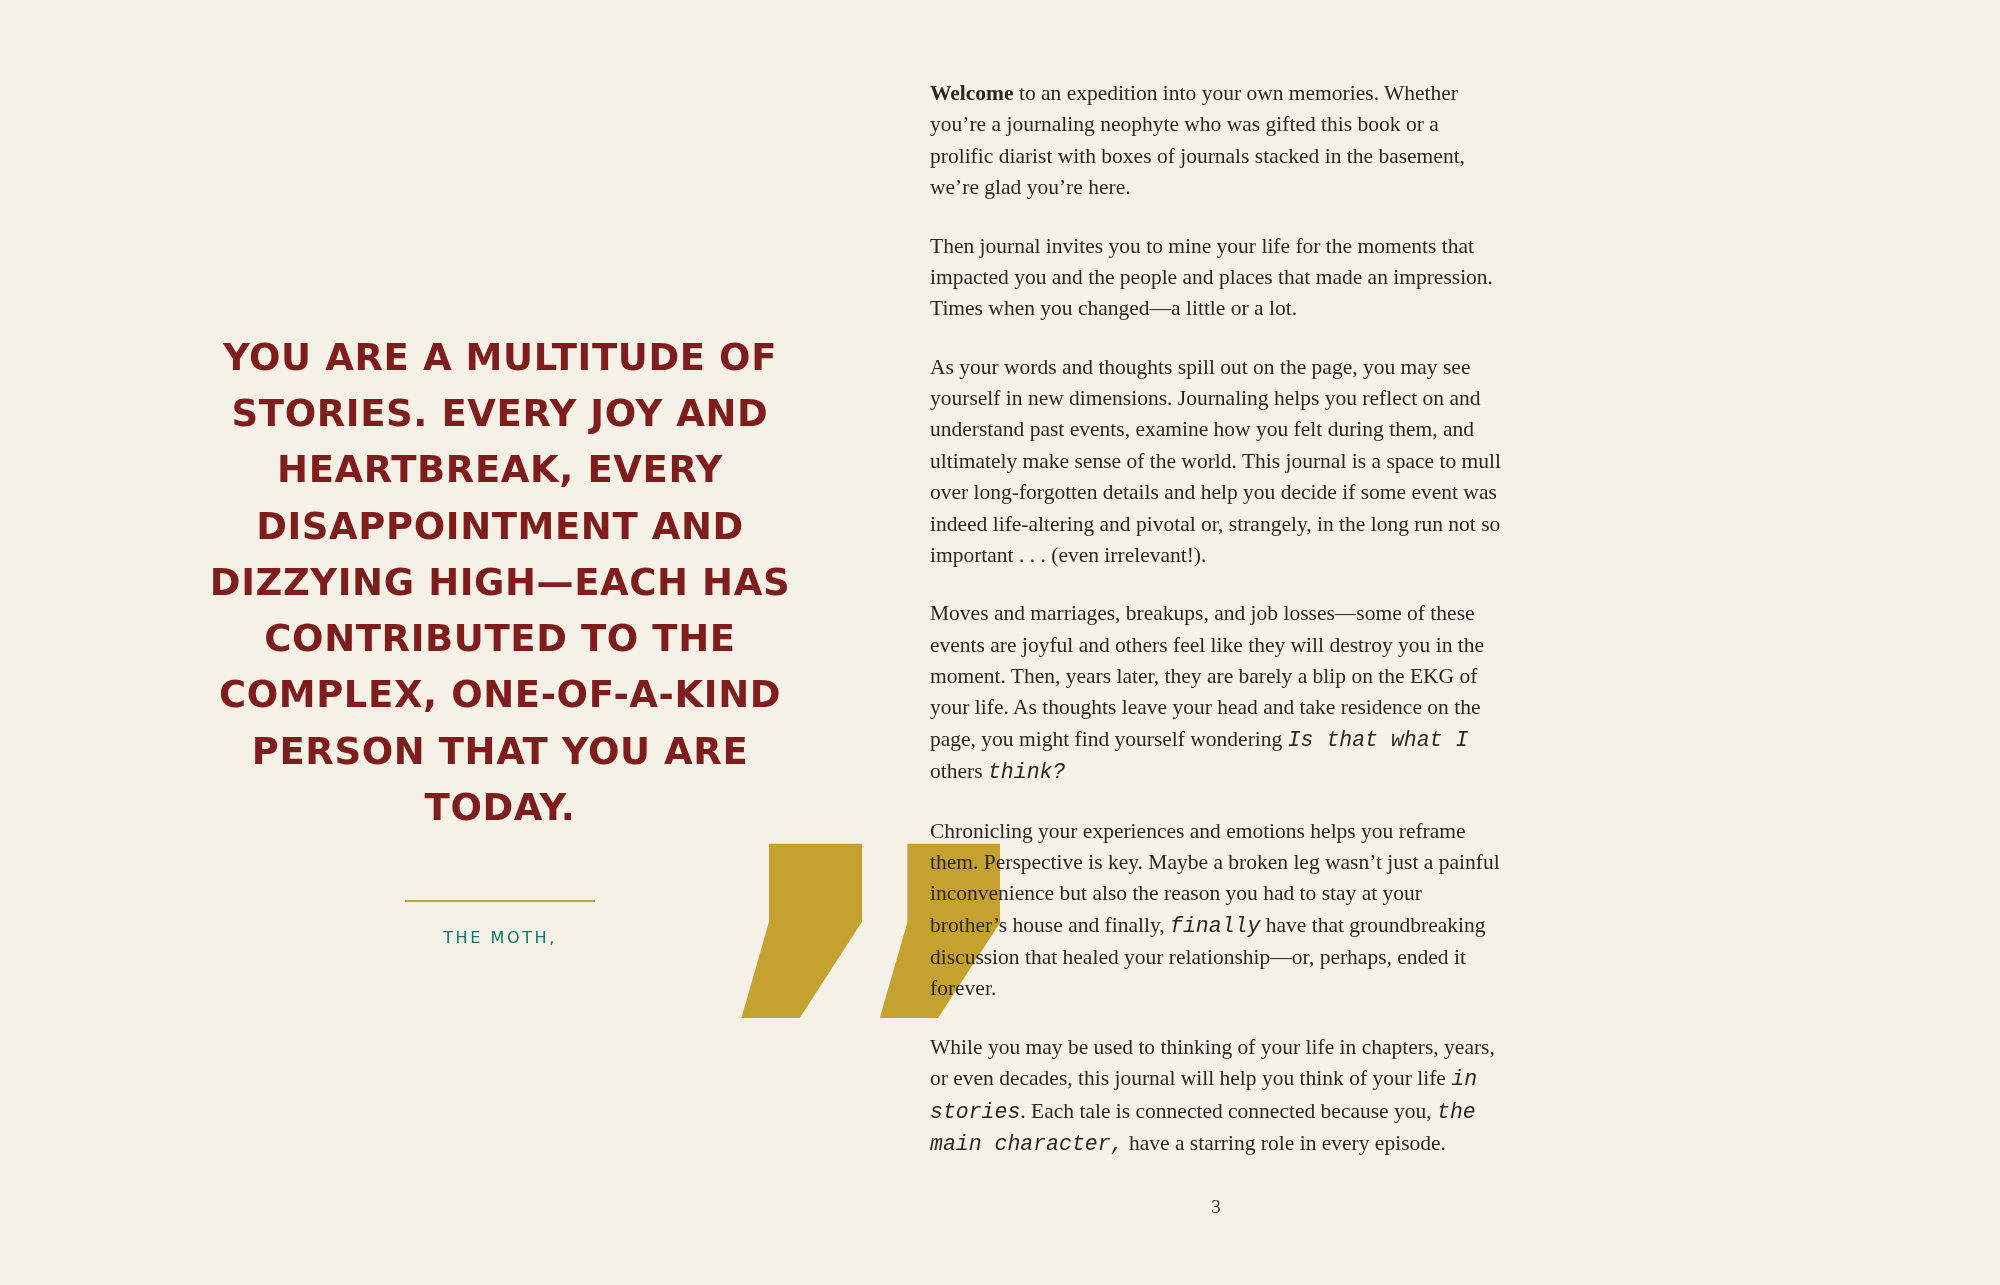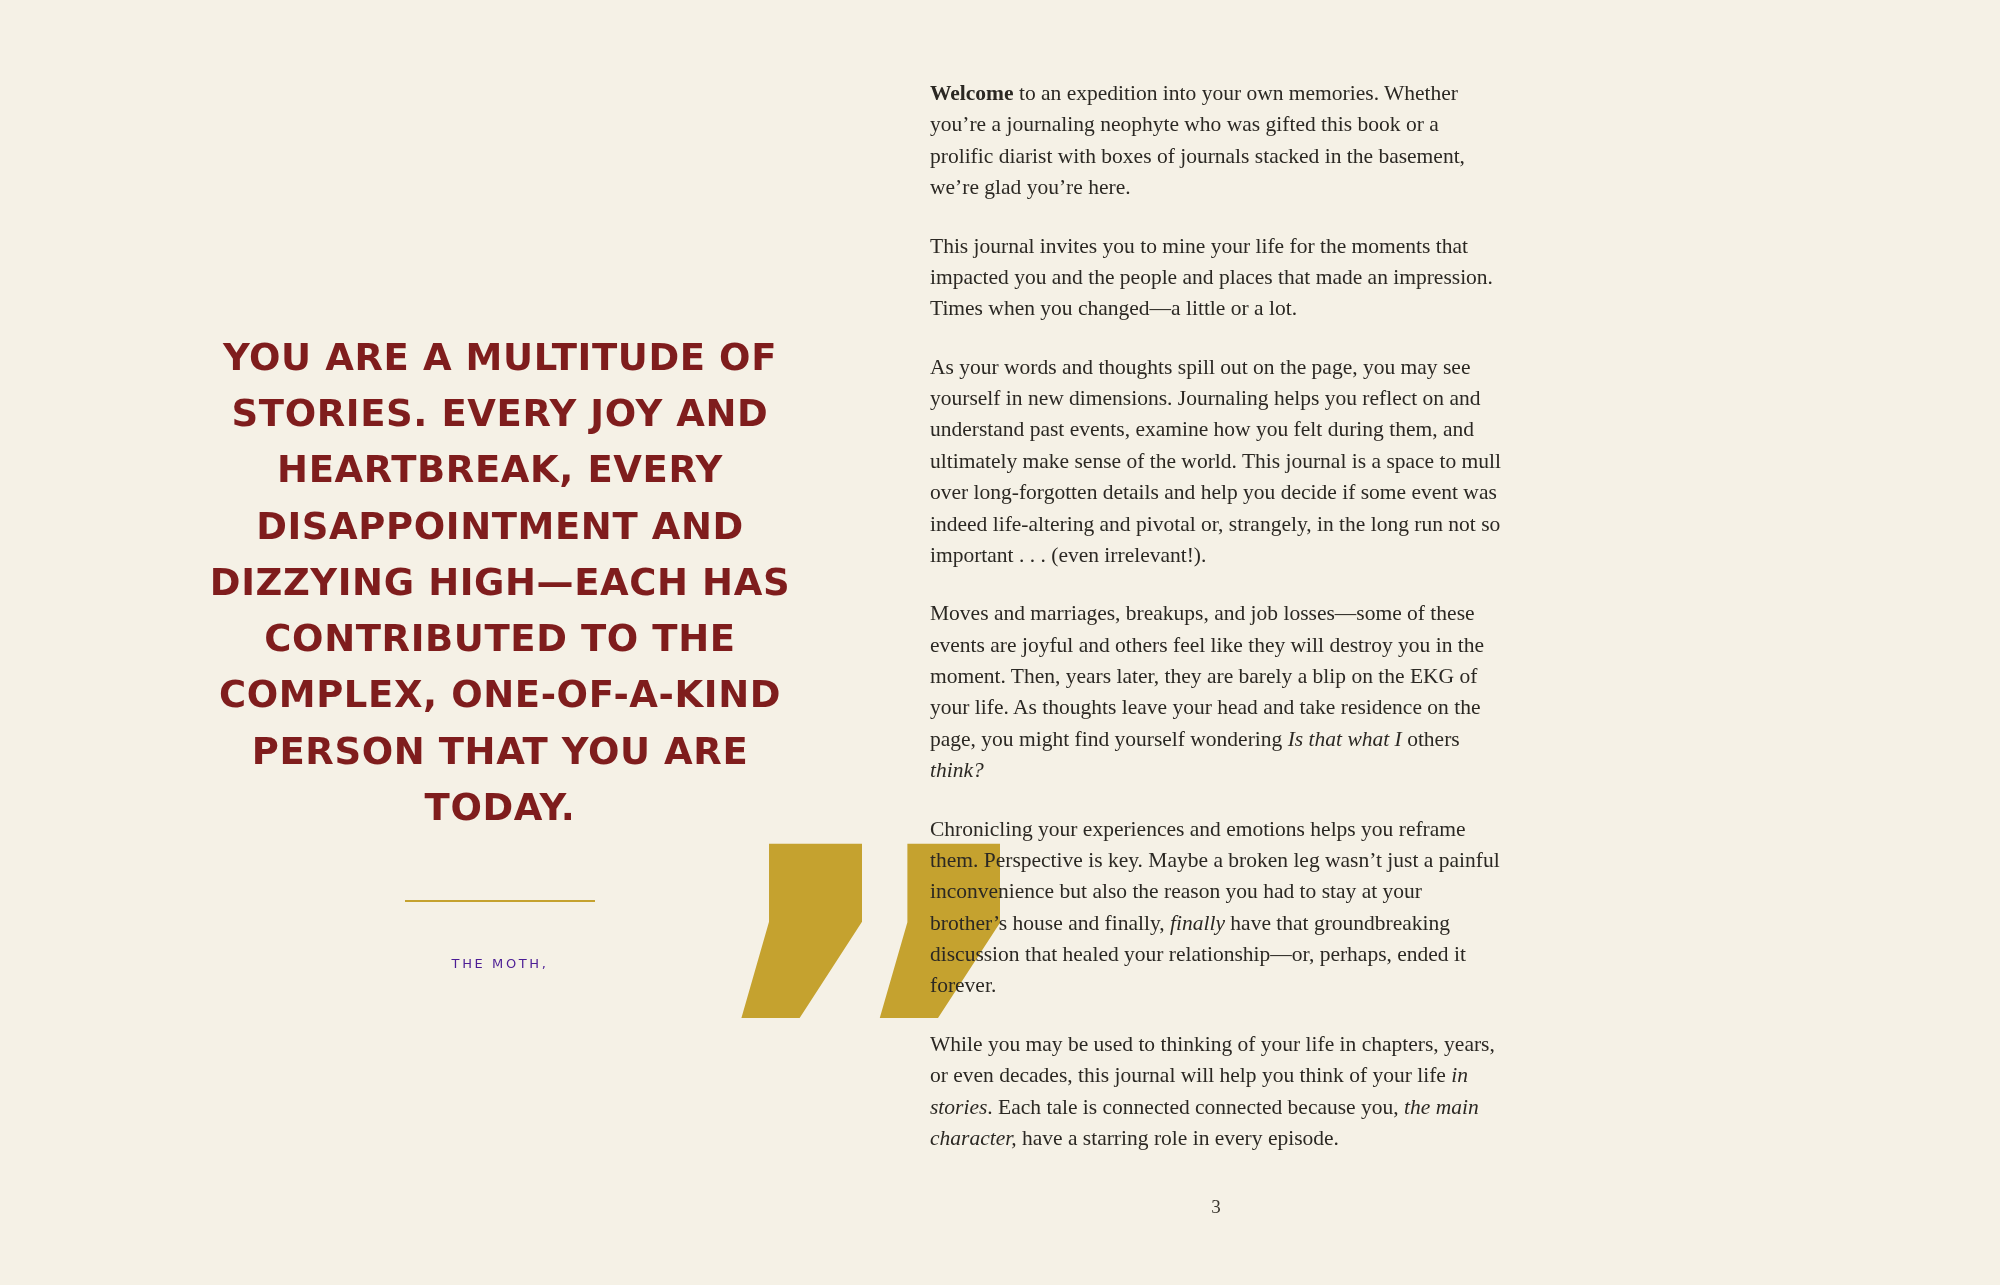--- a/index.html
+++ b/index.html
@@ -73,25 +73,25 @@
     color: #7f1d1d;
     text-transform: uppercase;
   }
   .quote-divider {
     width: 190px;
     height: 2px;
     background: #C5A22F;
     margin: 64px auto 0 auto;
   }
   .attribution {
-    margin-top: 52px;
+    margin-top: 24px;
     font-family: "DejaVu Sans", sans-serif;
-    font-size: 13px;
+    font-size: 16px;
     letter-spacing: 2.6px;
-    color: #4c1d95;
+    color: #0f766e;
     line-height: 1.55;
     text-transform: uppercase;
   }
   .attribution .work {
     display: block;
     font-style: italic;
     letter-spacing: 2.4px;
   }
 
   
@@ -111,21 +111,21 @@
   .body-column p {
     margin: 0 0 27px 0;
     font-family: "Liberation Serif", serif;
     font-size: 21.5px;
     line-height: 1.46;
     color: #2B2823;
     text-align: left;
   }
   .body-column p:last-child { margin-bottom: 0; }
   .body-column b { font-weight: 700; }
-  .body-column i { font-style: italic; }
+  .body-column i { font-style: italic; font-family: Liberation Mono, monospace; }
   .body-column .roman { font-style: normal; }
 
   .folio {
     position: absolute;
     left: -70px;
     top: 1196px;
     width: 572px;
     text-align: center;
     font-family: "Liberation Serif", serif;
     font-size: 19px;
@@ -152,21 +152,21 @@
         <span>THE MOTH,</span>
       </div>
     </div>
   </div>
 
   <div class="page-right">
     <div class="body-column">
 
       <p><b>Welcome</b><span> to an expedition into your own memories. Whether you’re a journaling neophyte who was gifted this book or a prolific diarist with boxes of journals stacked in the basement, we’re glad you’re here.</span></p>
 
-      <p>This journal invites you to mine your life for the moments that impacted you and the people and places that made an impression. Times when you changed—a little or a lot.</p>
+      <p>Then journal invites you to mine your life for the moments that impacted you and the people and places that made an impression. Times when you changed—a little or a lot.</p>
 
       <p>As your words and thoughts spill out on the page, you may see yourself in new dimensions. Journaling helps you reflect on and understand past events, examine how you felt during them, and ultimately make sense of the world. This journal is a space to mull over long-forgotten details and help you decide if some event was indeed life-altering and pivotal or, strangely, in the long run not so important . . . (even irrelevant!).</p>
 
       <p><span>Moves and marriages, breakups, and job losses—some of these events are joyful and others feel like they will destroy you in the moment. Then, years later, they are barely a blip on the EKG of your life. As thoughts leave your head and take residence on the page, you might find yourself wondering </span><i>Is that what I</i><span class="roman"> others </span><i>think?</i></p>
 
       <p><span>Chronicling your experiences and emotions helps you reframe them. Perspective is key. Maybe a broken leg wasn’t just a painful inconvenience but also the reason you had to stay at your brother’s house and finally, </span><i>finally</i><span> have that groundbreaking discussion that healed your relationship—or, perhaps, ended it forever.</span></p>
 
       <p><span>While you may be used to thinking of your life in chapters, years, or even decades, this journal will help you think of your life </span><i>in stories</i><span>. Each tale is connected connected because you, </span><i>the main character,</i><span> have a starring role in every episode.</span></p>
 
 

